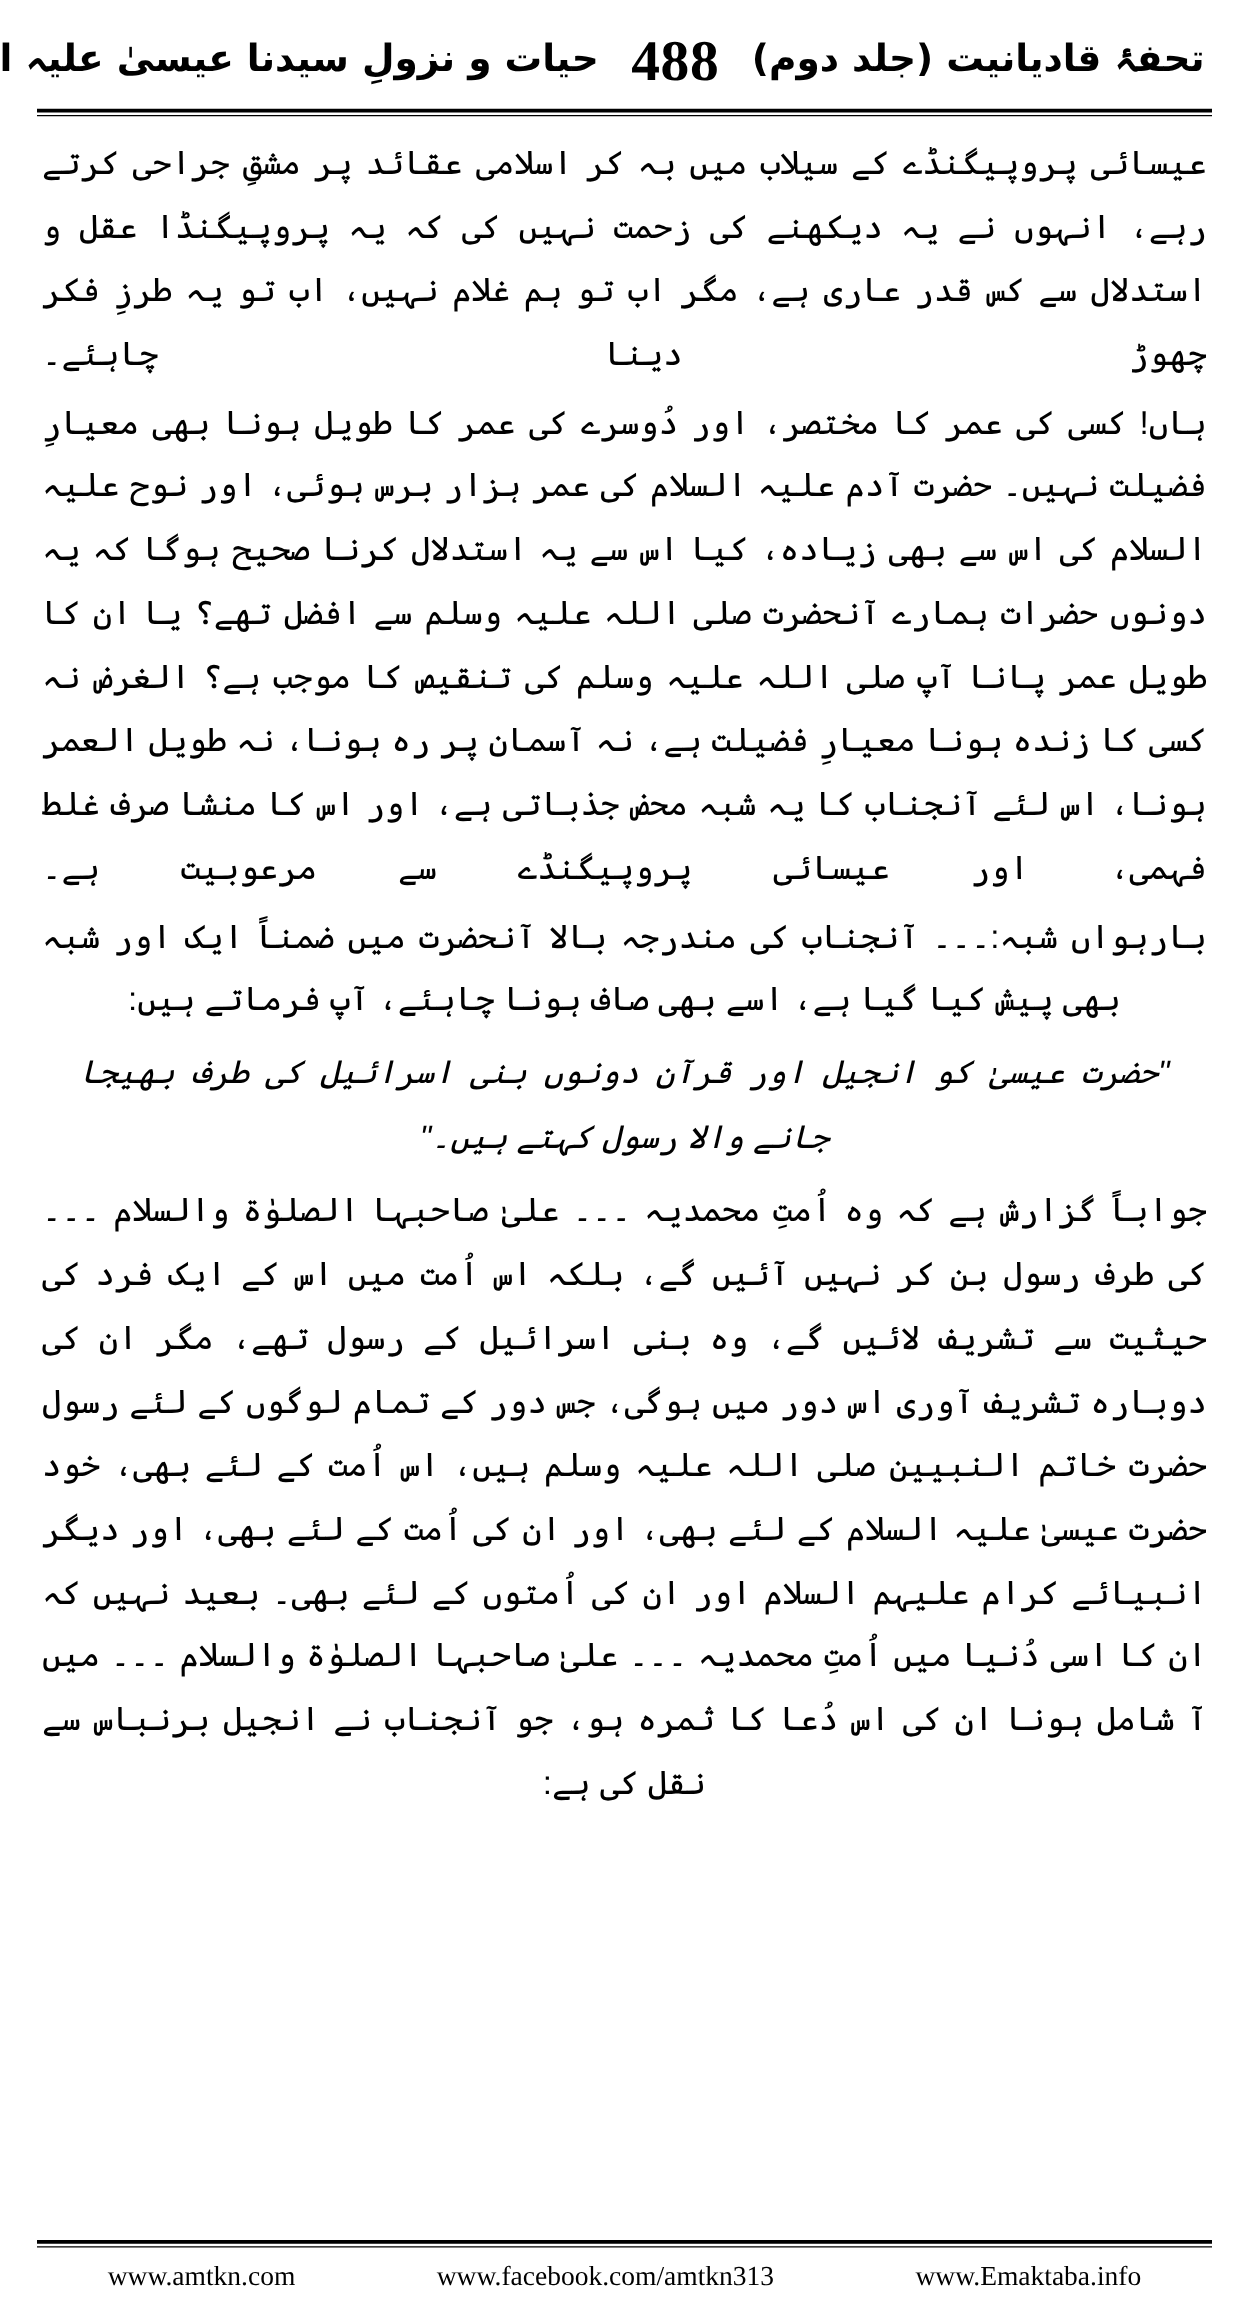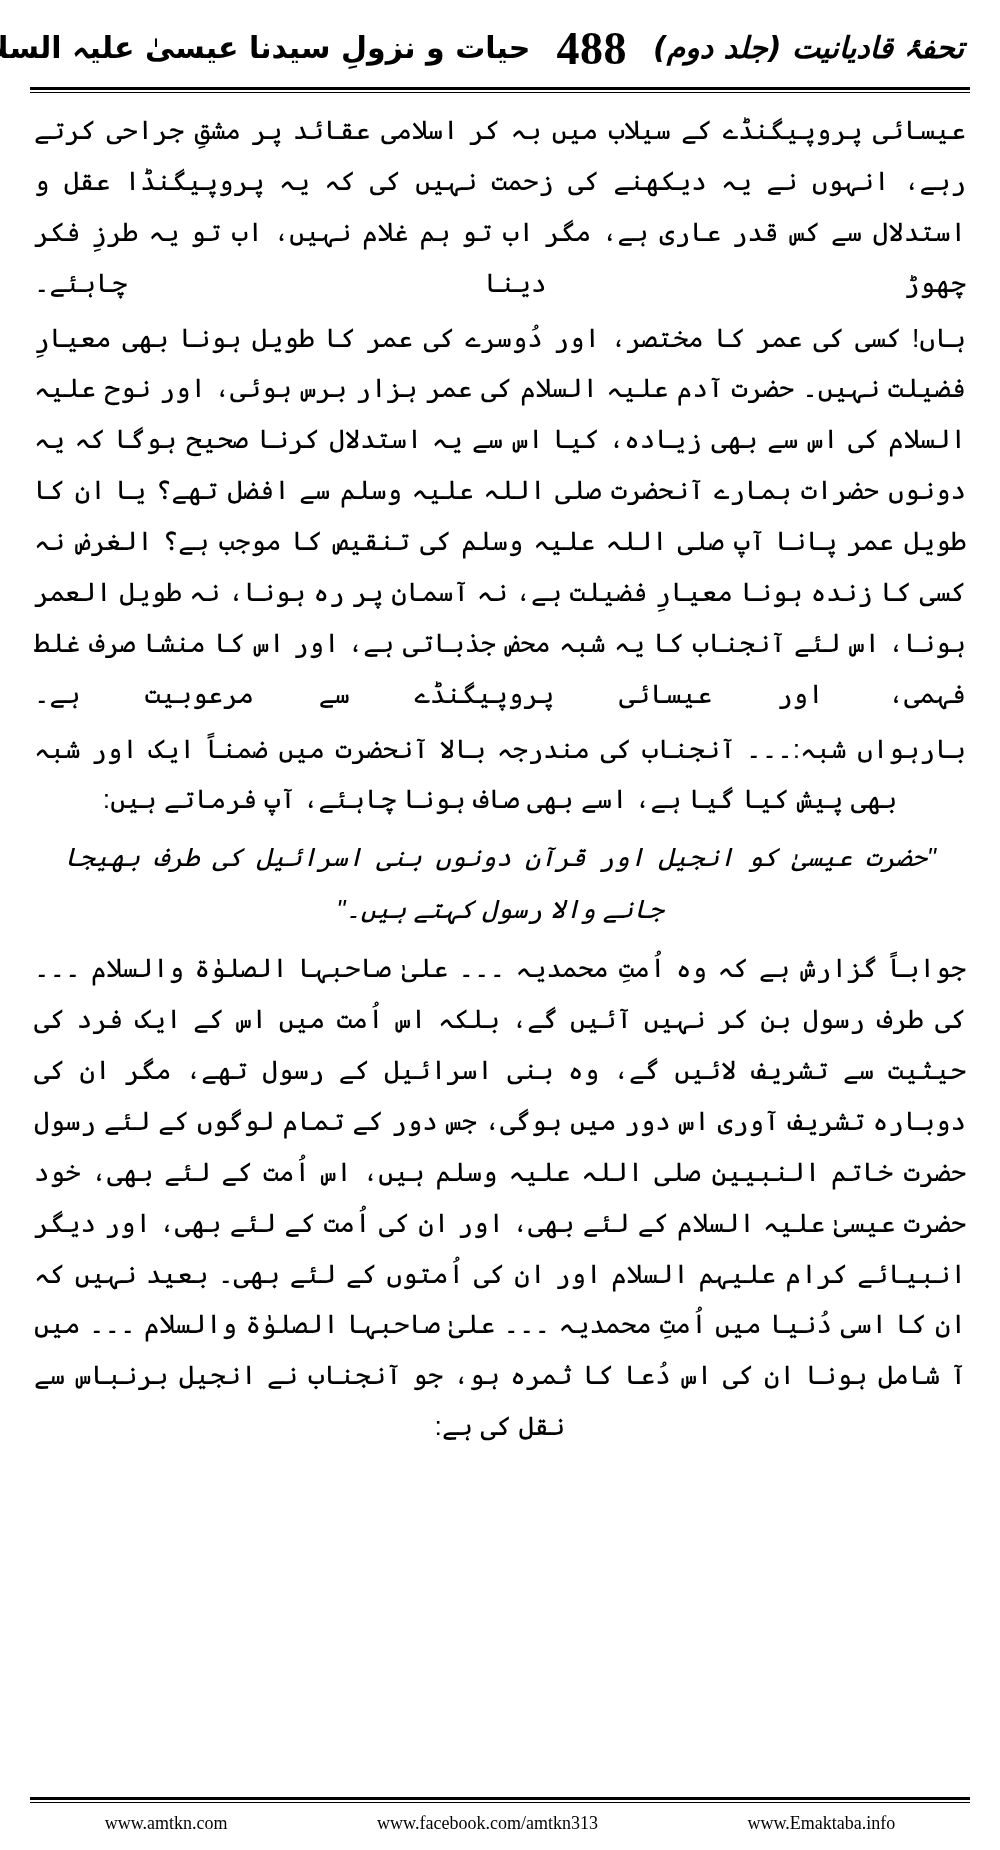--- a/index.html
+++ b/index.html
@@ -34,21 +34,21 @@
     padding: 4px 6px 6px 6px;
     direction: rtl;
   }
   .header-side {
     font-size: 30px;
     line-height: 1.35;
     white-space: nowrap;
     font-family: "DejaVu Sans", sans-serif;
     font-weight: 600;
   }
-  .header-right { text-align: right; font-style: italic; }
+  .header-right { text-align: right; }
   .header-left { text-align: left; }
   .page-number {
     font-size: 46px;
     font-weight: bold;
     font-family: "Liberation Serif", serif;
     letter-spacing: 0.5px;
     padding: 0 26px;
   }
   .rule-top {
     border: 0;
@@ -106,21 +106,21 @@
     margin: 0 0 10px 0;
     width: 100%;
   }
   .footer {
     direction: ltr;
     display: flex;
     flex-direction: row;
     justify-content: space-around;
     align-items: center;
     font-family: "Liberation Serif", serif;
-    font-size: 18px;
+    font-size: 22px;
     color: #000;
     padding-bottom: 6px;
   }
   .footer-link {
     text-decoration: none;
     color: #000;
     white-space: nowrap;
   }
 </style>
 </head>

